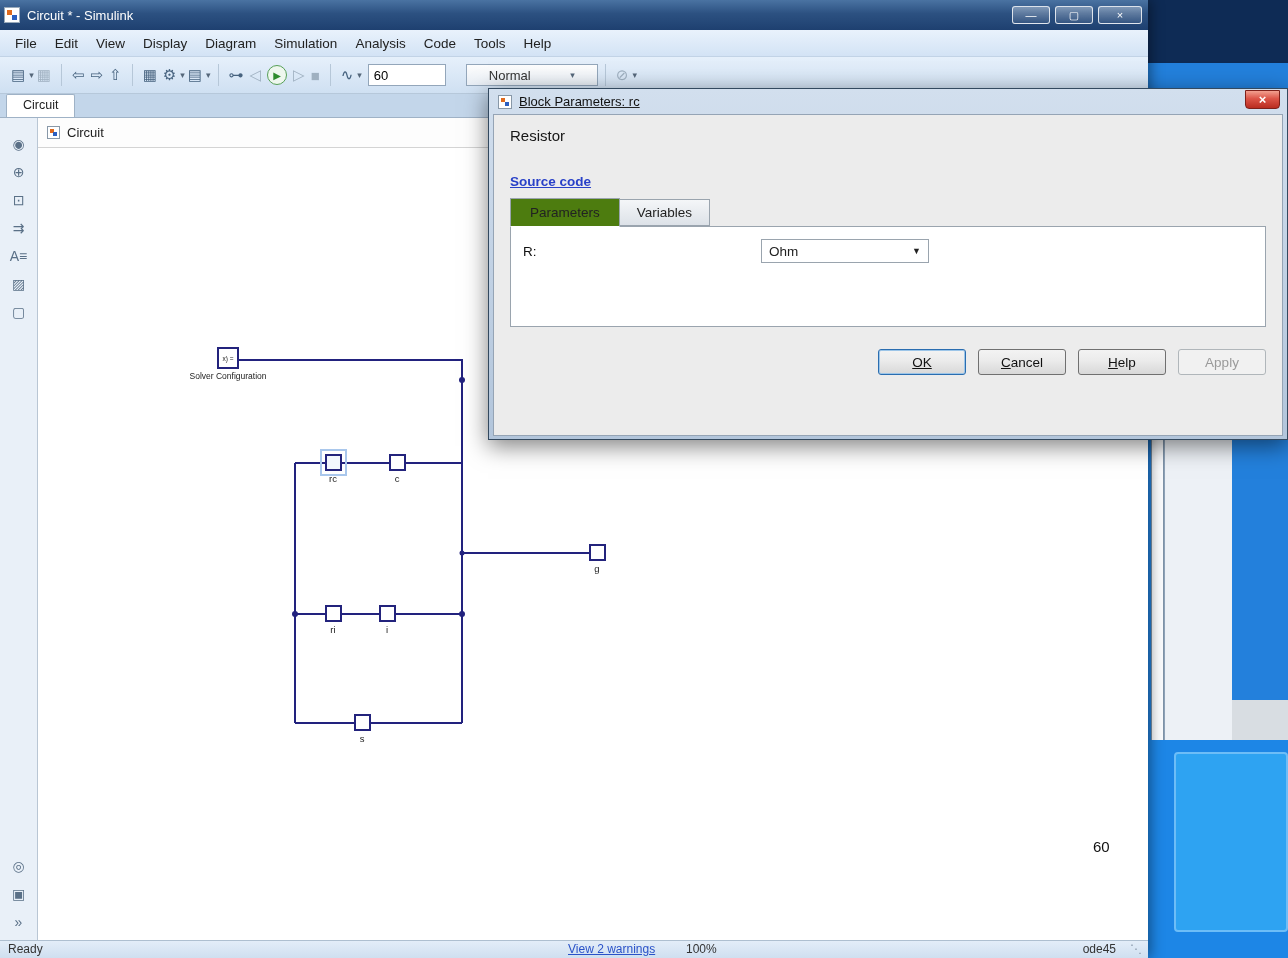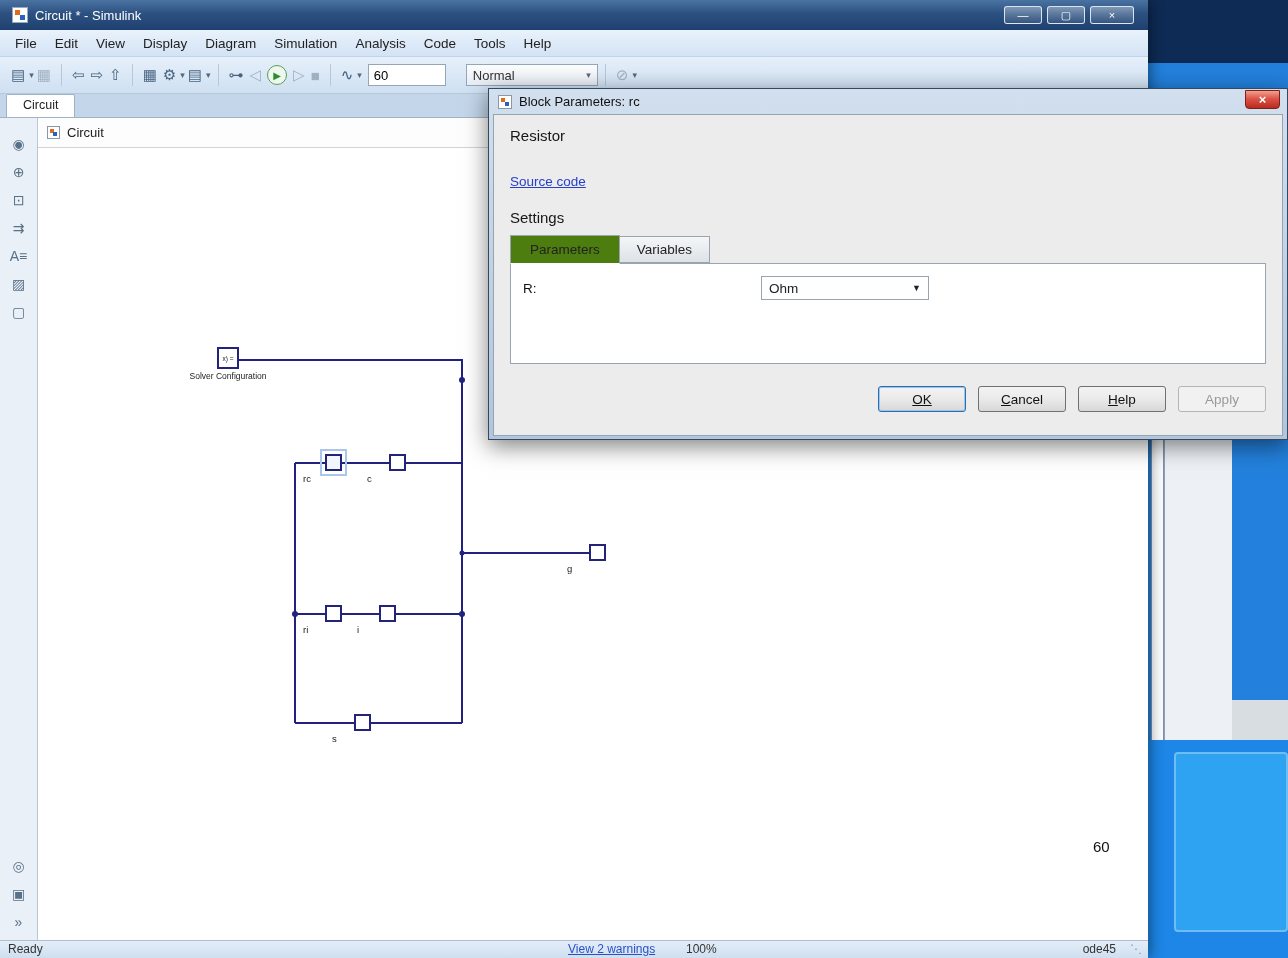--- a/index.html
+++ b/index.html
@@ -14,21 +14,21 @@
   .bg-frag { left:1164px; top:380px; width:68px; height:553px; background:#edf1f6; border-left:1px solid #8fa3b8; }
   .bg-gray-strip { left:1232px; top:700px; width:56px; height:42px; background:#d8dde2; }
   .bg-bottom { left:1147px; top:740px; width:141px; height:218px; background:#1d86e6; }
   .bg-blue-win { left:1174px; top:752px; width:114px; height:180px; background:#2ea3f2; border:2px solid #6dbdf7; border-radius:4px; }
   .bg-text { left:1093px; top:838px; font-size:15px; color:#111; z-index:40; }
 
   
   .sim-window { left:0; top:0; width:1148px; height:958px; background:#fff; z-index:10;
     box-shadow:3px 0 12px rgba(0,0,0,.4); }
   .titlebar { height:30px; background:linear-gradient(#4a73a2,#2c5181 45%,#1e4070);
-    display:flex; align-items:center; padding:0 12px; color:#fff; }
+    display:flex; align-items:center; padding:0 4px; color:#fff; }
   .app-icon { width:16px; height:16px; background:#fff; border:1px solid #9ab; position:relative; flex:none; }
   .app-icon::before { content:""; position:absolute; left:2px; top:2px; width:5px; height:5px; background:#e06a1e; }
   .app-icon::after { content:""; position:absolute; right:2px; bottom:2px; width:5px; height:5px; background:#2b5fc0; }
   .win-title { font-size:13px; margin-left:7px; flex:1; white-space:nowrap; }
   .win-controls { display:flex; gap:5px; margin-right:2px; }
   .win-btn { width:38px; height:18px; border:1px solid rgba(255,255,255,.8); border-radius:3px;
     background:linear-gradient(rgba(255,255,255,.35),rgba(255,255,255,.08));
     color:#fff; font-size:11px; display:flex; align-items:center; justify-content:center; }
   .win-btn.close { width:44px; }
 
@@ -39,21 +39,21 @@
   .toolbar { height:37px; background:linear-gradient(#e6f0fb,#cfe0f2);
     display:flex; align-items:center; padding:0 8px; border-bottom:1px solid #b6c8da; }
   .tb-icon { font-size:15px; color:#47637f; padding:2px 3px; display:flex; align-items:center; }
   .tb-icon.dis { color:#9fb0c0; }
   .tb-dd { font-size:9px; color:#55677a; margin-left:1px; align-self:center; }
   .tb-sep { width:1px; height:22px; background:#b6c7d8; margin:0 7px; flex:none; }
   .tb-input { width:78px; height:22px; border:1px solid #93a6ba; background:#fff;
     font-size:13px; padding:0 5px; font-family:inherit; margin-left:6px; }
   .tb-combo { width:132px; height:22px; border:1px solid #93a6ba;
     background:linear-gradient(#fdfdfd,#e8eef5); display:flex; align-items:center;
-    justify-content:space-between; padding:0 6px; font-size:13px; color:#333; margin-left:20px; }
+    justify-content:space-between; padding:0 22px; font-size:13px; color:#333; margin-left:20px; }
   .run-btn { width:20px; height:20px; border-radius:50%; border:1px solid #57a057;
     background:#eef7ee; color:#2e8b2e; font-size:10px; display:flex;
     align-items:center; justify-content:center; margin:0 3px; }
 
   .tabbar { height:24px; background:#c3d6ea; display:flex; align-items:flex-end;
     padding-left:6px; border-bottom:1px solid #9fb2c6; }
   .model-tab { height:23px; background:#fff; border:1px solid #9fb2c6; border-bottom:none;
     padding:3px 16px; font-size:12.5px; color:#222; border-radius:2px 2px 0 0; }
 
   .main { position:absolute; top:118px; left:0; right:0; bottom:18px; display:flex; }
@@ -66,53 +66,53 @@
   .canvas { flex:1; background:#fff; position:relative; }
   .breadcrumb { height:30px; border-bottom:1px solid #d4d4d4; display:flex; align-items:center;
     padding:0 9px; gap:7px; background:#fdfdfd; }
   .bc-icon { width:13px; height:13px; background:#fff; border:1px solid #8898a8; position:relative; }
   .bc-icon::before { content:""; position:absolute; left:2px; top:2px; width:4px; height:4px; background:#e06a1e; }
   .bc-icon::after { content:""; position:absolute; right:2px; bottom:2px; width:4px; height:4px; background:#2b5fc0; }
   .bc-text { font-size:13px; color:#222; }
 
   .diagram { position:absolute; left:0; top:30px; right:0; bottom:0; }
   .wires { position:absolute; left:0; top:0; }
-  .blockw { position:absolute; width:60px; text-align:left; }
+  .blockw { position:absolute; width:60px; text-align:center; }
   .blk { width:17px; height:17px; background:#fff; border:2px solid #23237c; margin:0 auto; }
   .blk.selected { outline:2px solid #a9c7ec; outline-offset:3px; background:#f2f7fd; }
   .blk-label { font-size:9.5px; color:#222; display:block; margin-top:2px; }
   .solverw { position:absolute; left:145px; top:199px; width:90px; text-align:center; }
   .solver-blk { width:22px; height:22px; border:2px solid #23237c; background:#fff; margin:0 auto;
     font-size:6.5px; display:flex; align-items:center; justify-content:center; color:#222; overflow:hidden; }
   .solver-label { font-size:8.5px; color:#222; margin-top:2px; display:block; }
 
   .statusbar { position:absolute; left:0; bottom:0; width:1148px; height:18px;
     background:linear-gradient(#e3edf8,#cfdff0); border-top:1px solid #aebfd0; font-size:12px; color:#333; }
   .st-ready { position:absolute; left:8px; top:1px; }
   .st-warn { position:absolute; left:568px; top:1px; color:#2a52c8; text-decoration:underline; }
   .st-zoom { position:absolute; left:686px; top:1px; }
   .st-solver { position:absolute; right:32px; top:1px; }
   .st-grip { position:absolute; right:6px; top:1px; color:#8899aa; }
 
   
   .dialog { left:488px; top:88px; width:800px; height:352px; z-index:50;
     background:linear-gradient(#d2dfee,#b2c5db); border:1px solid #33495f;
     padding:0 4px 4px; box-shadow:0 6px 22px rgba(0,0,0,.5); }
-  .dlg-titlebar { height:25px; display:flex; align-items:center; gap:7px; padding:0 5px; }
+  .dlg-titlebar { height:25px; display:flex; align-items:center; gap:7px; padding:0 5px;text-decoration:underline; }
   .dlg-icon { width:14px; height:14px; background:#fff; border:1px solid #8898a8; position:relative; }
   .dlg-icon::before { content:""; position:absolute; left:2px; top:2px; width:4px; height:4px; background:#e06a1e; }
   .dlg-icon::after { content:""; position:absolute; right:2px; bottom:2px; width:4px; height:4px; background:#2b5fc0; }
   .dlg-title-text { font-size:13px; color:#111; }
   .dlg-close { position:absolute; top:1px; right:7px; width:35px; height:19px;
     background:linear-gradient(#f2a090,#dc5447 45%,#b92c20); border:1px solid #7e201a;
     border-radius:0 0 4px 4px; color:#fff; font-size:13px; font-weight:bold;
     display:flex; align-items:center; justify-content:center; }
   .dlg-body { background:#ececec; border:1px solid #95a4b5; height:322px; padding:12px 16px 0; }
   .dlg-heading { font-size:15px; color:#161616; font-weight:normal; }
-  .dlg-link { display:inline-block; margin-top:30px; font-size:13.5px; color:#2840c8; text-decoration:underline; }
+  .dlg-link { display:inline-block; margin-top:30px; font-size:13.5px; color:#2840c8; text-decoration:underline;font-weight:bold; }
   .dlg-settings { margin-top:20px; font-size:15px; color:#161616; font-weight:normal; }
   .dlg-tabs { display:flex; margin-top:9px; align-items:flex-end; }
   .dlg-tab { font-size:13.5px; padding:5px 17px; border:1px solid #9aa4ae;
     background:linear-gradient(#f4f6f8,#dde2e8); color:#222; position:relative; }
   .dlg-tab.active { background:#4d7c0f; border-bottom:1px solid #fff; z-index:2;
     margin-bottom:-1px; padding:6px 19px; }
   .dlg-tab.inactive { border-left:none; }
   .dlg-panel { background:#fff; border:1px solid #9aa4ae; height:101px; padding:12px; }
   .param-row { display:flex; align-items:center; width:100%; }
   .param-label { width:228px; font-size:13.5px; color:#111; flex:none; }
@@ -294,21 +294,20 @@
 <div class="abs dialog">
   <div class="dlg-titlebar">
     <span class="dlg-icon"></span>
     <span class="dlg-title-text">Block Parameters: rc</span>
   </div>
   <span class="dlg-close">×</span>
 
   <div class="dlg-body">
     <div class="dlg-heading">Resistor</div>
     <a class="dlg-link" href="#">Source code</a>
-    <div class="dlg-settings">Settings</div>
 
     <div class="dlg-tabs">
       <span class="dlg-tab active">Parameters</span>
       <span class="dlg-tab inactive">Variables</span>
     </div>
 
     <div class="dlg-panel">
       <div class="param-row">
         <span class="param-label">R:</span>
         <span class="unit-combo">

